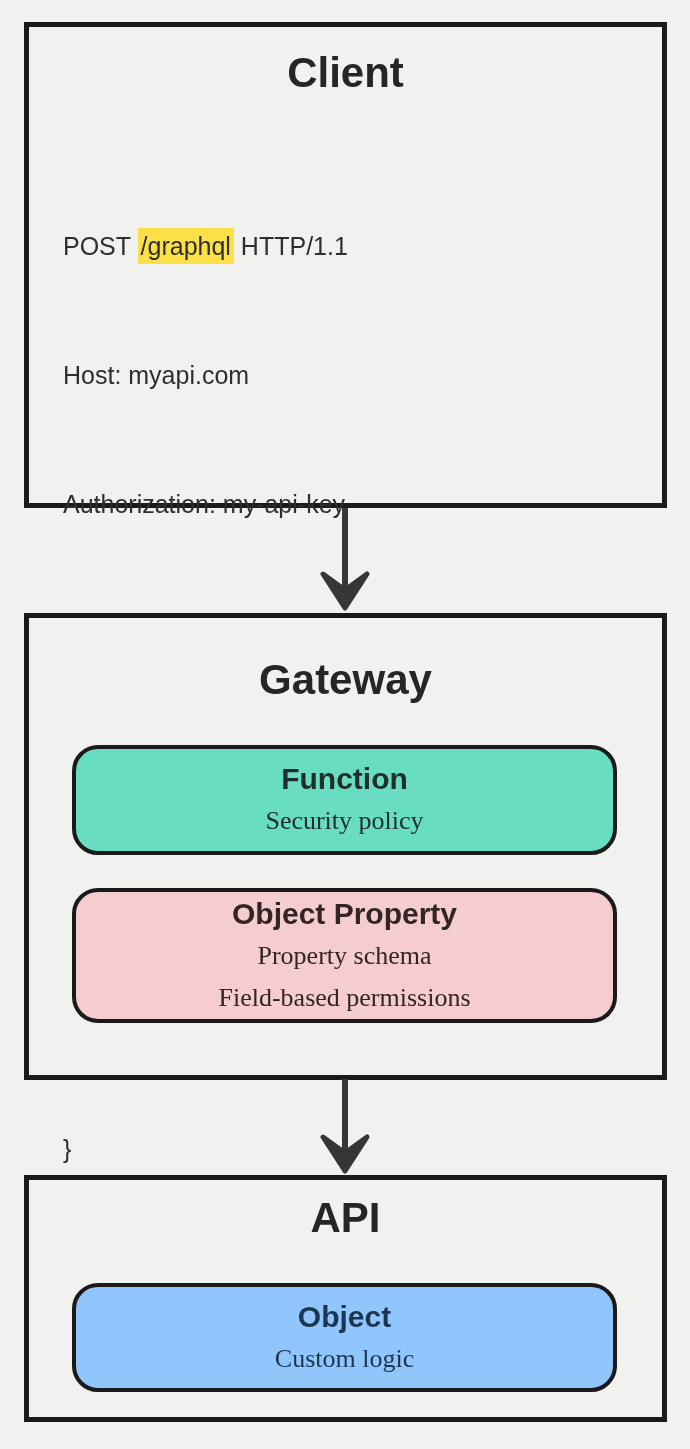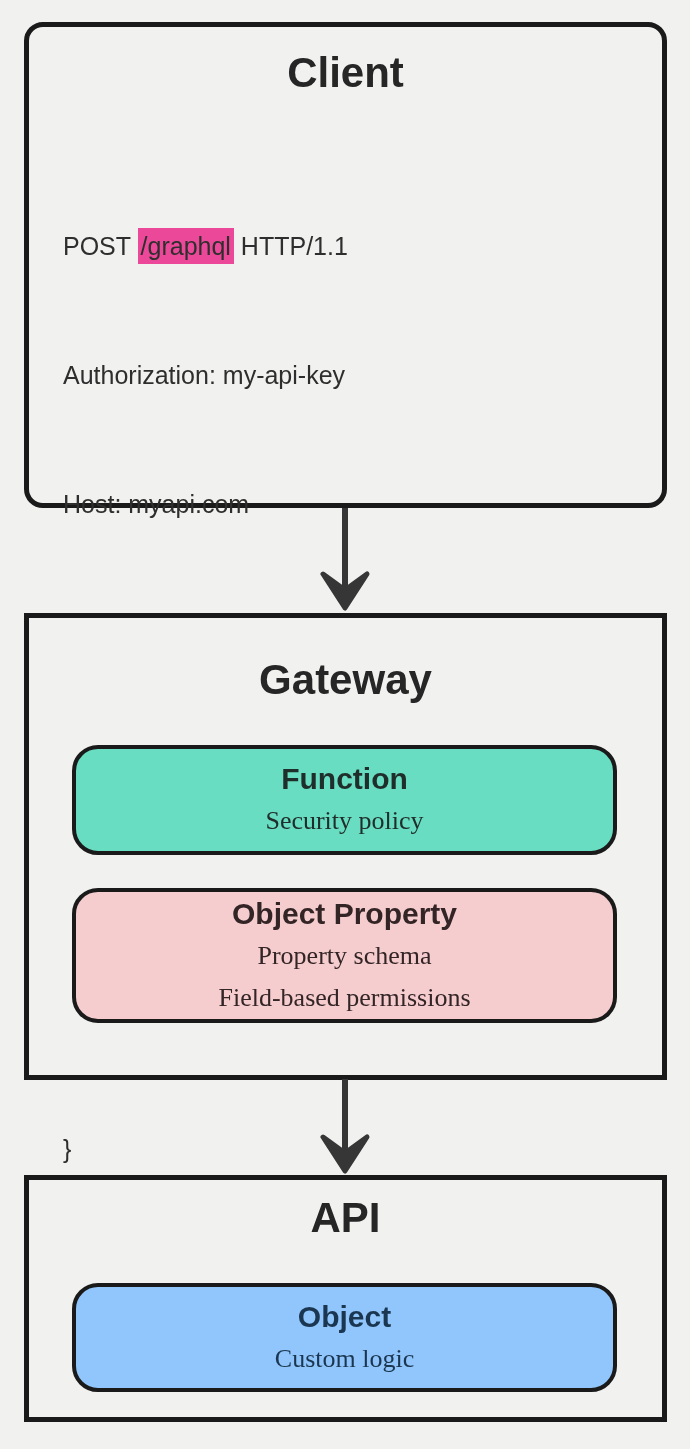--- a/index.html
+++ b/index.html
@@ -13,21 +13,21 @@
   .canvas { position: absolute; inset: 0; }
 
   .node {
     position: absolute;
     left: 24px;
     width: 643px;
     box-sizing: border-box;
     border: 5px solid #1A1A1A;
     background: #F1F1EF;
   }
-  .node-client  { top: 22px;   height: 486px; border-radius: 19px; }
+  .node-client  { top: 22px;   height: 486px; }
   .node-gateway { top: 613px;  height: 467px; }
   .node-api     { top: 1175px; height: 247px; }
 
   .node-title {
     margin: 0;
     text-align: center;
     font-size: 42px;
     font-weight: 700;
     color: #262626;
     line-height: 48px;
@@ -39,21 +39,21 @@
   .code {
     position: absolute;
     left: 34px; top: 112px;
     font-size: 25px;
     line-height: 43px;
     color: #2E2E2E;
     white-space: pre;
   }
   .code .line { min-height: 43px; }
   .hl { padding: 4px 3px; }
-  .hl-teal { background: #ec4899; }
+  .hl-teal { background: #fde047; }
   .hl-pink { background: #F6CDCE; padding: 4px 6px; }
   .hl-blue { background: #8BBCF4; }
 
   .card {
     position: absolute;
     left: 43px;
     width: 545px;
     box-sizing: border-box;
     border: 4px solid #1A1A1A;
     border-radius: 26px;
@@ -76,22 +76,22 @@
 </style>
 </head>
 <body>
 
 <div class="canvas">
 
   <section class="node node-client">
     <h2 class="node-title">Client</h2>
     <div class="code">
       <div class="line"><span>POST </span><span class="hl hl-teal">/graphql</span><span> HTTP/1.1</span></div>
+      <div class="line">Host: myapi.com</div>
       <div class="line">Authorization: my-api-key</div>
-      <div class="line">Host: myapi.com</div>
       <div class="line"></div>
       <div class="line">{</div>
       <div class="line"><span>  "query": "query {</span><span class="hl hl-pink">profile(</span><span class="hl hl-blue">id: 1</span><span>) { </span><span class="hl hl-pink">name</span><span> } }",</span></div>
       <div class="line">  "variables": {}</div>
       <div class="line">}</div>
     </div>
   </section>
 
   <svg class="arrow arrow-1" width="60" height="105" viewBox="0 0 60 105">
     <line x1="30" y1="0" x2="30" y2="80" stroke="#363636" stroke-width="6"></line>

